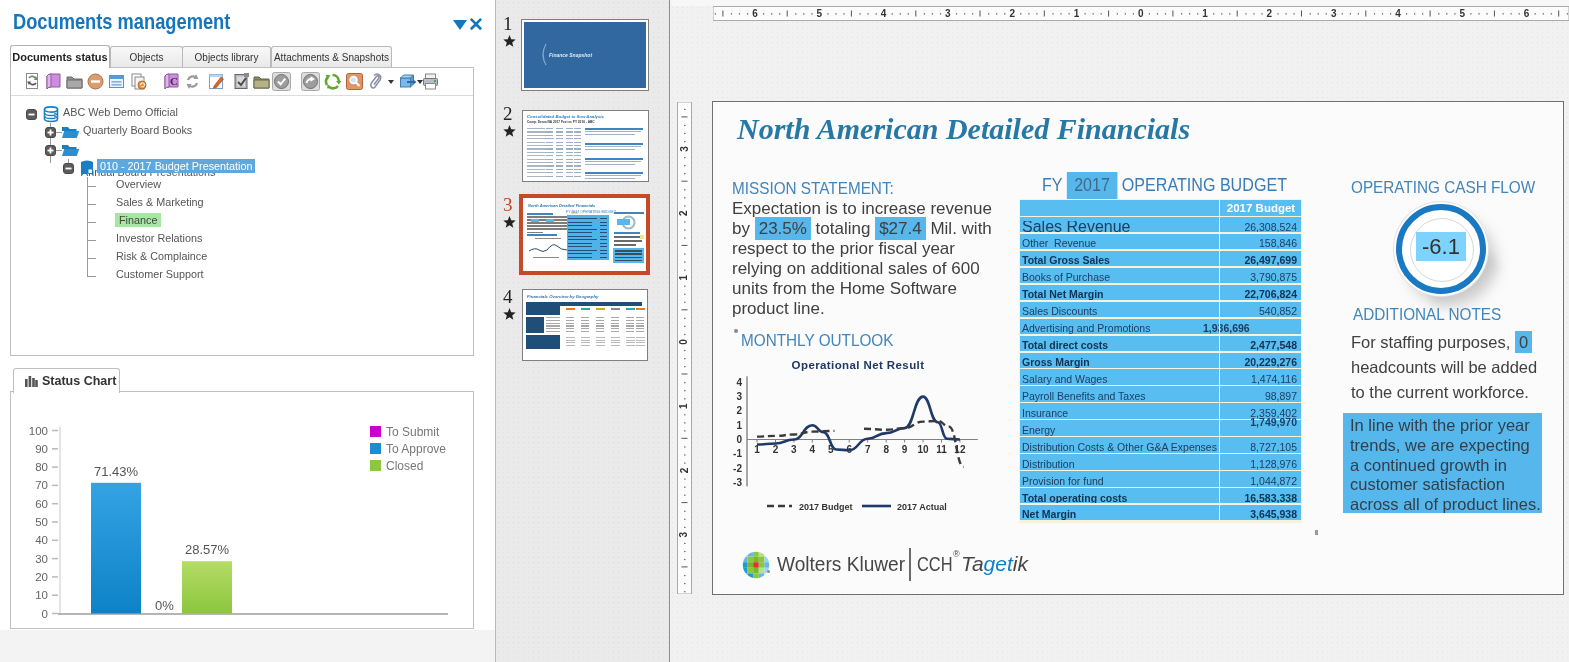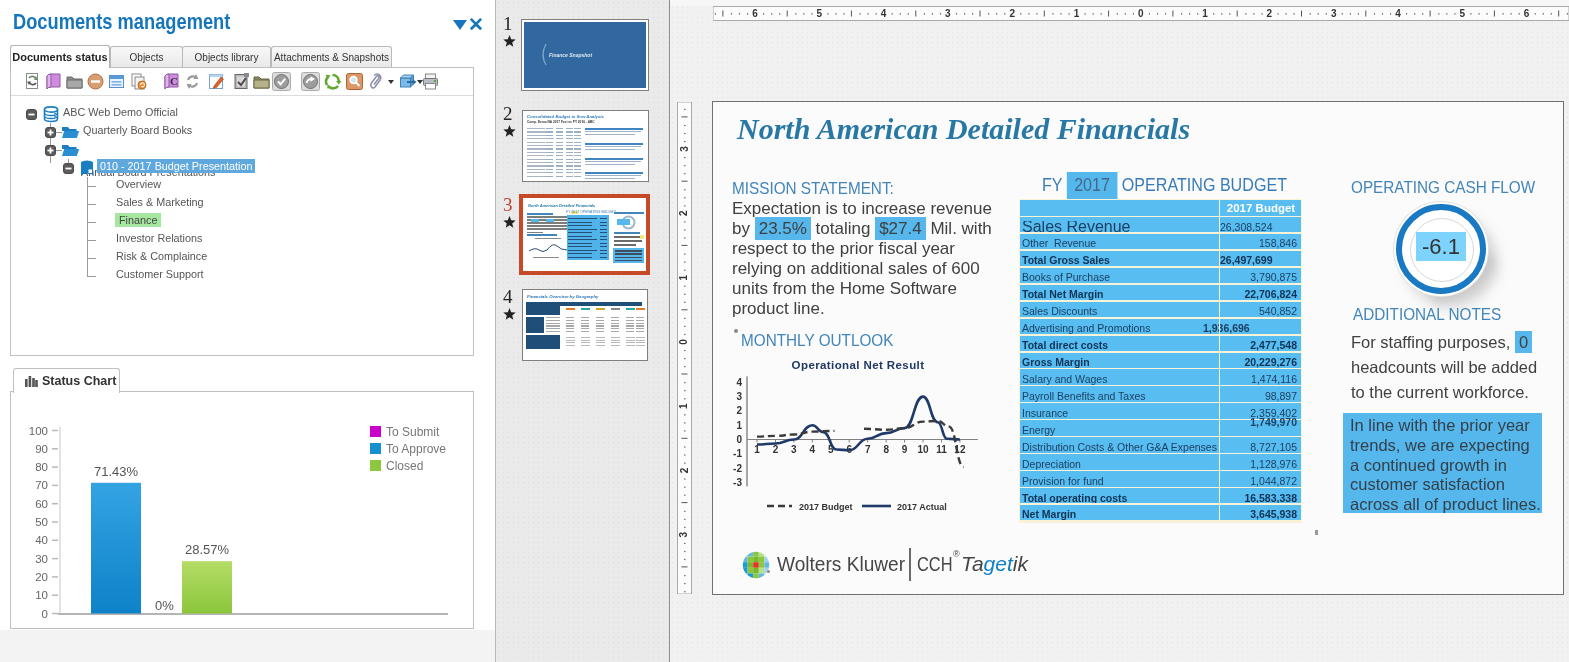--- a/index.html
+++ b/index.html
@@ -710,27 +710,27 @@
     <line x1="35" y1="153" x2="60" y2="153" stroke="#3a3a3a" stroke-width="2.6" stroke-dasharray="7 4"></line>
     <text x="67" y="156.5" font-size="9" font-weight="bold" fill="#333" font-family="Liberation Sans,sans-serif">2017 Budget</text>
     <line x1="130" y1="153" x2="159" y2="153" stroke="#1f3a68" stroke-width="2.6"></line>
     <text x="165" y="156.5" font-size="9" font-weight="bold" fill="#333" font-family="Liberation Sans,sans-serif">2017 Actual</text>
   </svg>
 <div style="position:absolute;left:1042px;top:175px;width:280px;height:26px;color:#3a7cb8;font-size:17.5px;white-space:nowrap;transform:scaleX(0.92);transform-origin:left;">FY <span style="background:#55b8ec;padding:3px 8px 4px;color:#44678a;">2017</span> OPERATING BUDGET</div>
 <div style="position:absolute;left:1019px;top:199px;width:283px;height:324px;background:#58bdf0;border:1.5px solid #f8f2d8;box-sizing:border-box;"></div>
 <div style="position:absolute;left:1220px;top:201px;width:82px;height:15.5px;color:#fff;font-weight:bold;font-size:11.5px;text-align:center;line-height:15px;">2017 Budget</div>
 <div style="position:absolute;left:1019px;top:215.5px;width:283px;height:1.8px;background:#f8f2d8;"></div>
 <div style="position:absolute;left:1022px;top:220.5px;width:197px;height:12.940000000000001px;color:#1b4064;font-weight:normal;font-size:16px;white-space:nowrap;overflow:hidden;line-height:12.940000000000001px;">Sales Revenue</div>
-<div style="position:absolute;left:1220px;top:220.5px;width:77px;height:12.940000000000001px;color:#1b4064;font-weight:normal;font-size:10.5px;text-align:left;line-height:12.940000000000001px;">26,308,524</div>
+<div style="position:absolute;left:1220px;top:220.5px;width:77px;height:12.940000000000001px;color:#1b4064;font-weight:normal;font-size:10.5px;text-align:right;line-height:12.940000000000001px;">26,308,524</div>
 <div style="position:absolute;left:1019px;top:232.44px;width:283px;height:1.5px;background:#f8f2d8;"></div>
 <div style="position:absolute;left:1022px;top:237.44px;width:197px;height:12.940000000000001px;color:#1b4064;font-weight:normal;font-size:10.5px;white-space:nowrap;overflow:hidden;line-height:12.940000000000001px;">Other&nbsp; Revenue</div>
 <div style="position:absolute;left:1220px;top:237.44px;width:77px;height:12.940000000000001px;color:#1b4064;font-weight:normal;font-size:10.5px;text-align:right;line-height:12.940000000000001px;">158,846</div>
 <div style="position:absolute;left:1019px;top:249.38px;width:283px;height:1.5px;background:#f8f2d8;"></div>
 <div style="position:absolute;left:1022px;top:254.38px;width:197px;height:12.940000000000001px;color:#0e3356;font-weight:bold;font-size:10.5px;white-space:nowrap;overflow:hidden;line-height:12.940000000000001px;">Total Gross Sales</div>
-<div style="position:absolute;left:1220px;top:254.38px;width:77px;height:12.940000000000001px;color:#0e3356;font-weight:bold;font-size:10.5px;text-align:left;line-height:12.940000000000001px;">26,497,699</div>
+<div style="position:absolute;left:1220px;top:254.38px;width:77px;height:12.940000000000001px;color:#0e3356;font-weight:bold;font-size:10.5px;text-align:right;line-height:12.940000000000001px;">26,497,699</div>
 <div style="position:absolute;left:1019px;top:266.32px;width:283px;height:1.5px;background:#f8f2d8;"></div>
 <div style="position:absolute;left:1022px;top:271.32px;width:197px;height:12.940000000000001px;color:#1b4064;font-weight:normal;font-size:10.5px;white-space:nowrap;overflow:hidden;line-height:12.940000000000001px;">Books of Purchase</div>
 <div style="position:absolute;left:1220px;top:271.32px;width:77px;height:12.940000000000001px;color:#1b4064;font-weight:normal;font-size:10.5px;text-align:right;line-height:12.940000000000001px;">3,790,875</div>
 <div style="position:absolute;left:1019px;top:283.26px;width:283px;height:1.5px;background:#f8f2d8;"></div>
 <div style="position:absolute;left:1022px;top:288.26px;width:197px;height:12.940000000000001px;color:#0e3356;font-weight:bold;font-size:10.5px;white-space:nowrap;overflow:hidden;line-height:12.940000000000001px;">Total Net Margin</div>
 <div style="position:absolute;left:1220px;top:288.26px;width:77px;height:12.940000000000001px;color:#0e3356;font-weight:bold;font-size:10.5px;text-align:right;line-height:12.940000000000001px;">22,706,824</div>
 <div style="position:absolute;left:1019px;top:300.2px;width:283px;height:1.5px;background:#f8f2d8;"></div>
 <div style="position:absolute;left:1022px;top:305.2px;width:197px;height:12.940000000000001px;color:#1b4064;font-weight:normal;font-size:10.5px;white-space:nowrap;overflow:hidden;line-height:12.940000000000001px;">Sales Discounts</div>
 <div style="position:absolute;left:1220px;top:305.2px;width:77px;height:12.940000000000001px;color:#1b4064;font-weight:normal;font-size:10.5px;text-align:right;line-height:12.940000000000001px;">540,852</div>
 <div style="position:absolute;left:1019px;top:317.14px;width:283px;height:1.5px;background:#f8f2d8;"></div>
@@ -751,21 +751,21 @@
 <div style="position:absolute;left:1019px;top:401.84px;width:283px;height:1.5px;background:#f8f2d8;"></div>
 <div style="position:absolute;left:1022px;top:406.84px;width:197px;height:12.940000000000001px;color:#1b4064;font-weight:normal;font-size:10.5px;white-space:nowrap;overflow:hidden;line-height:12.940000000000001px;">Insurance</div>
 <div style="position:absolute;left:1220px;top:406.84px;width:77px;height:12.940000000000001px;color:#1b4064;font-weight:normal;font-size:10.5px;text-align:right;line-height:12.940000000000001px;">2,359,402</div>
 <div style="position:absolute;left:1019px;top:418.78px;width:283px;height:1.5px;background:#f8f2d8;"></div>
 <div style="position:absolute;left:1022px;top:423.78px;width:197px;height:12.940000000000001px;color:#1b4064;font-weight:normal;font-size:10.5px;white-space:nowrap;overflow:hidden;line-height:12.940000000000001px;">Energy</div>
 <div style="position:absolute;left:1220px;top:416px;width:77px;height:12.940000000000001px;color:#1b4064;font-weight:bold;font-size:10.5px;text-align:right;line-height:12.940000000000001px;">1,749,970</div>
 <div style="position:absolute;left:1019px;top:435.71999999999997px;width:283px;height:1.5px;background:#f8f2d8;"></div>
 <div style="position:absolute;left:1022px;top:440.71999999999997px;width:197px;height:12.940000000000001px;color:#1b4064;font-weight:normal;font-size:10.5px;white-space:nowrap;overflow:hidden;line-height:12.940000000000001px;">Distribution Costs &amp; Other G&amp;A Expenses</div>
 <div style="position:absolute;left:1220px;top:440.71999999999997px;width:77px;height:12.940000000000001px;color:#1b4064;font-weight:normal;font-size:10.5px;text-align:right;line-height:12.940000000000001px;">8,727,105</div>
 <div style="position:absolute;left:1019px;top:452.65999999999997px;width:283px;height:1.5px;background:#f8f2d8;"></div>
-<div style="position:absolute;left:1022px;top:457.65999999999997px;width:197px;height:12.940000000000001px;color:#1b4064;font-weight:normal;font-size:10.5px;white-space:nowrap;overflow:hidden;line-height:12.940000000000001px;">Depreciation</div>
+<div style="position:absolute;left:1022px;top:457.65999999999997px;width:197px;height:12.940000000000001px;color:#1b4064;font-weight:normal;font-size:10.5px;white-space:nowrap;overflow:hidden;line-height:12.940000000000001px;">Distribution</div>
 <div style="position:absolute;left:1220px;top:457.65999999999997px;width:77px;height:12.940000000000001px;color:#1b4064;font-weight:normal;font-size:10.5px;text-align:right;line-height:12.940000000000001px;">1,128,976</div>
 <div style="position:absolute;left:1019px;top:469.59999999999997px;width:283px;height:1.5px;background:#f8f2d8;"></div>
 <div style="position:absolute;left:1022px;top:474.59999999999997px;width:197px;height:12.940000000000001px;color:#1b4064;font-weight:normal;font-size:10.5px;white-space:nowrap;overflow:hidden;line-height:12.940000000000001px;">Provision for fund</div>
 <div style="position:absolute;left:1220px;top:474.59999999999997px;width:77px;height:12.940000000000001px;color:#1b4064;font-weight:normal;font-size:10.5px;text-align:right;line-height:12.940000000000001px;">1,044,872</div>
 <div style="position:absolute;left:1019px;top:486.53999999999996px;width:283px;height:1.5px;background:#f8f2d8;"></div>
 <div style="position:absolute;left:1022px;top:491.53999999999996px;width:197px;height:12.940000000000001px;color:#0e3356;font-weight:bold;font-size:10.5px;white-space:nowrap;overflow:hidden;line-height:12.940000000000001px;">Total operating costs</div>
 <div style="position:absolute;left:1220px;top:491.53999999999996px;width:77px;height:12.940000000000001px;color:#0e3356;font-weight:bold;font-size:10.5px;text-align:right;line-height:12.940000000000001px;">16,583,338</div>
 <div style="position:absolute;left:1019px;top:503.47999999999996px;width:283px;height:1.5px;background:#f8f2d8;"></div>
 <div style="position:absolute;left:1022px;top:508.47999999999996px;width:197px;height:12.940000000000001px;color:#0e3356;font-weight:bold;font-size:10.5px;white-space:nowrap;overflow:hidden;line-height:12.940000000000001px;">Net Margin</div>
 <div style="position:absolute;left:1220px;top:508.47999999999996px;width:77px;height:12.940000000000001px;color:#0e3356;font-weight:bold;font-size:10.5px;text-align:right;line-height:12.940000000000001px;">3,645,938</div>

